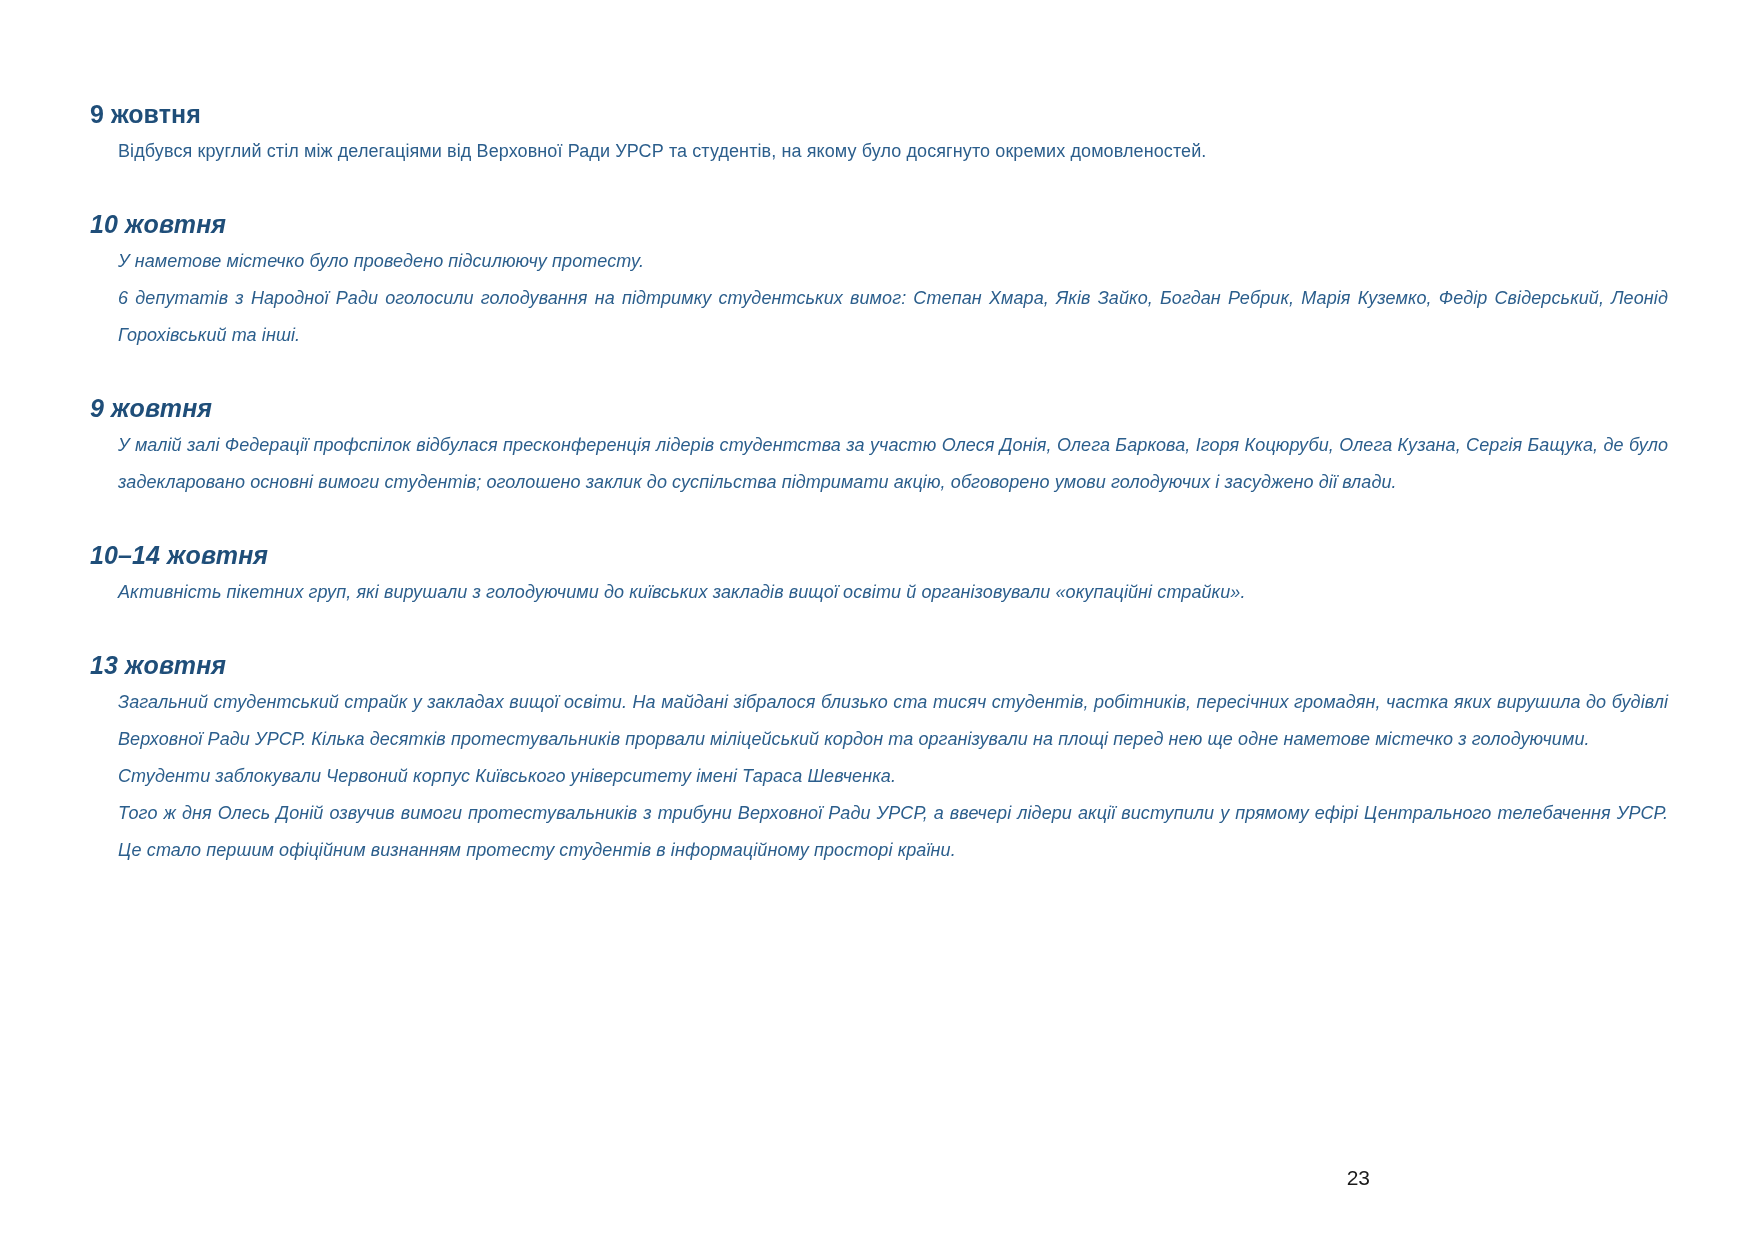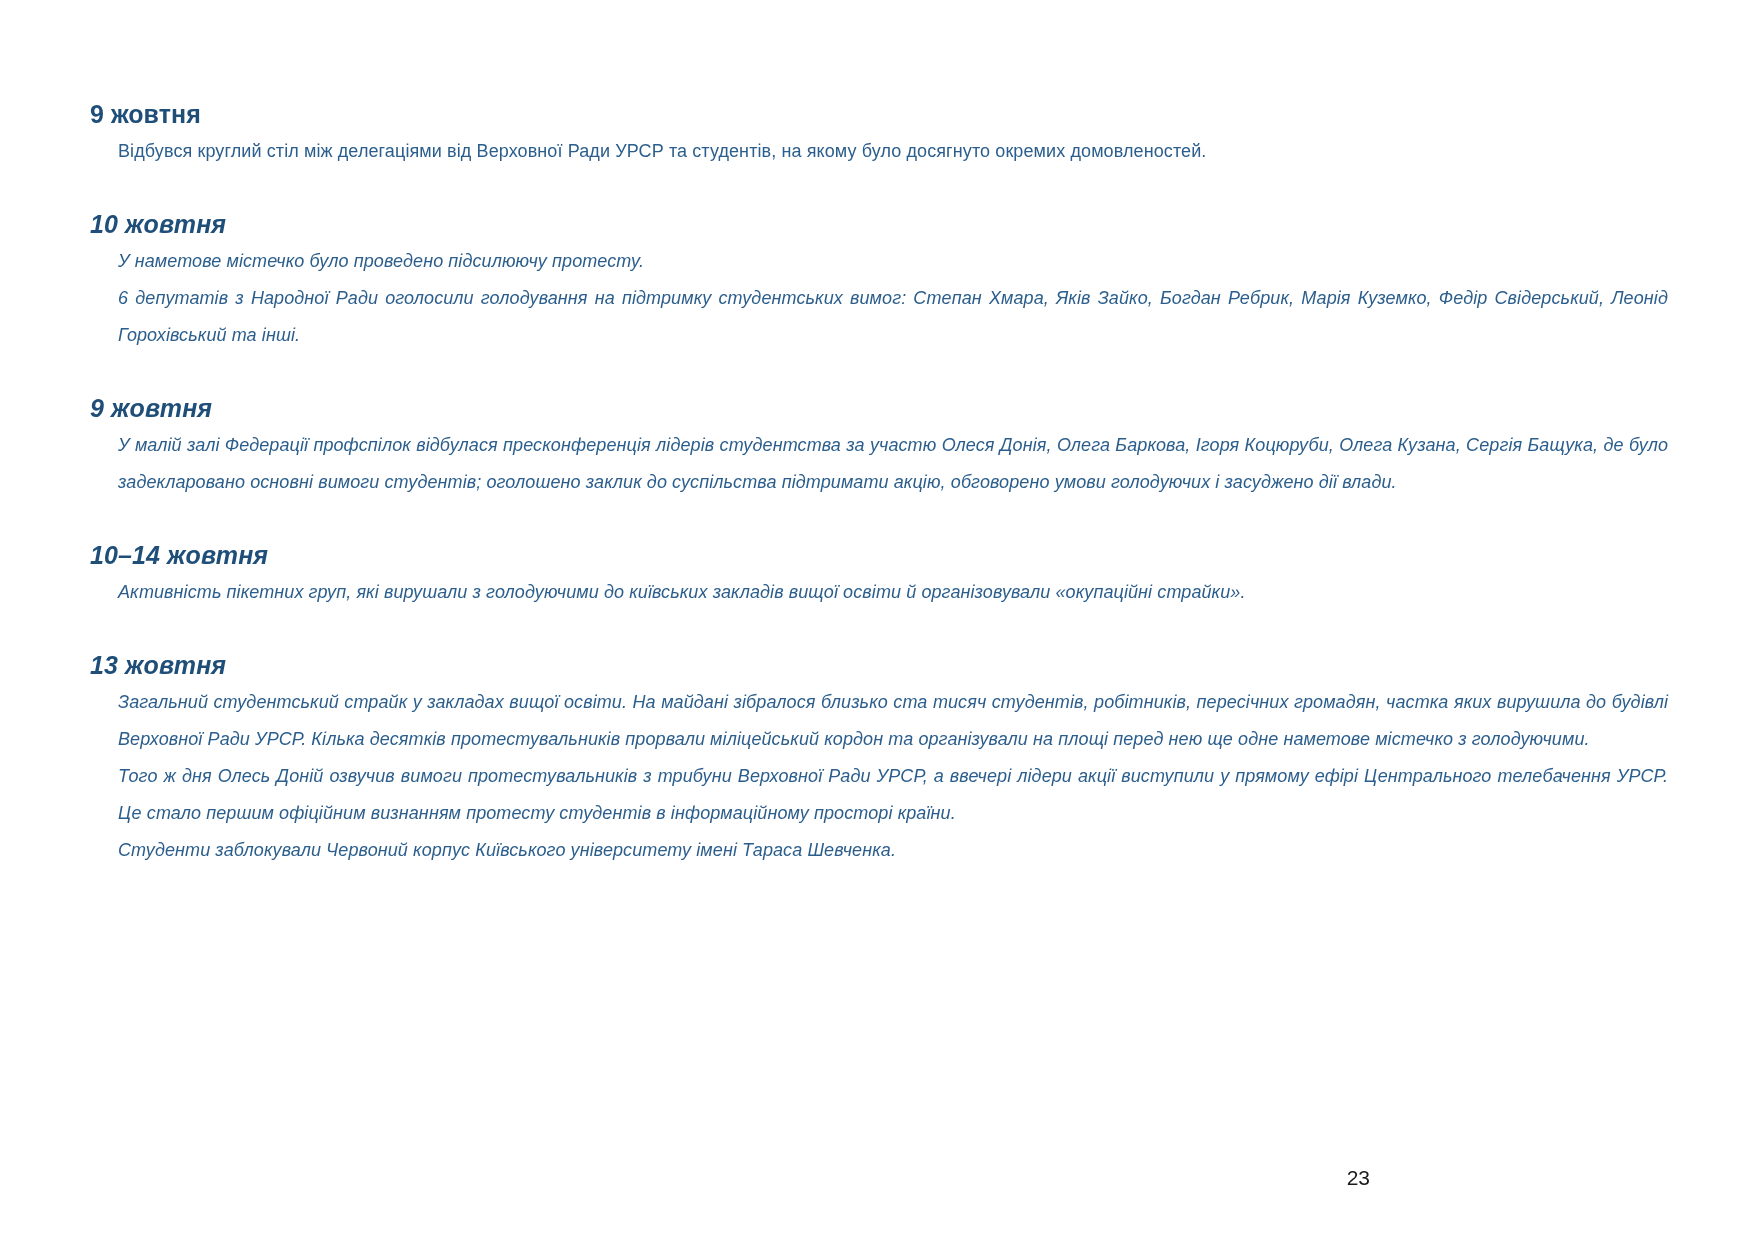--- a/index.html
+++ b/index.html
@@ -76,20 +76,20 @@
     </section>
 
     <section class="section">
       <h2>10–14 жовтня</h2>
       <p>Активність пікетних груп, які вирушали з голодуючими до київських закладів вищої освіти й організовували «окупаційні страйки».</p>
     </section>
 
     <section class="section">
       <h2>13 жовтня</h2>
       <p>Загальний студентський страйк у закладах вищої освіти. На майдані зібралося близько ста тисяч студентів, робітників, пересічних громадян, частка яких вирушила до будівлі Верховної Ради УРСР. Кілька десятків протестувальників прорвали міліцейський кордон та організували на площі перед нею ще одне наметове містечко з голодуючими.</p>
+      <p>Студенти заблокували Червоний корпус Київського університету імені Тараса Шевченка.</p>
       <p>Того ж дня Олесь Доній озвучив вимоги протестувальників з трибуни Верховної Ради УРСР, а ввечері лідери акції виступили у прямому ефірі Центрального телебачення УРСР. Це стало першим офіційним визнанням протесту студентів в інформаційному просторі країни.</p>
-      <p>Студенти заблокували Червоний корпус Київського університету імені Тараса Шевченка.</p>
     </section>
 
   </main>
 
   <div class="page-number">23</div>
 </div>
 
 </body></html>

